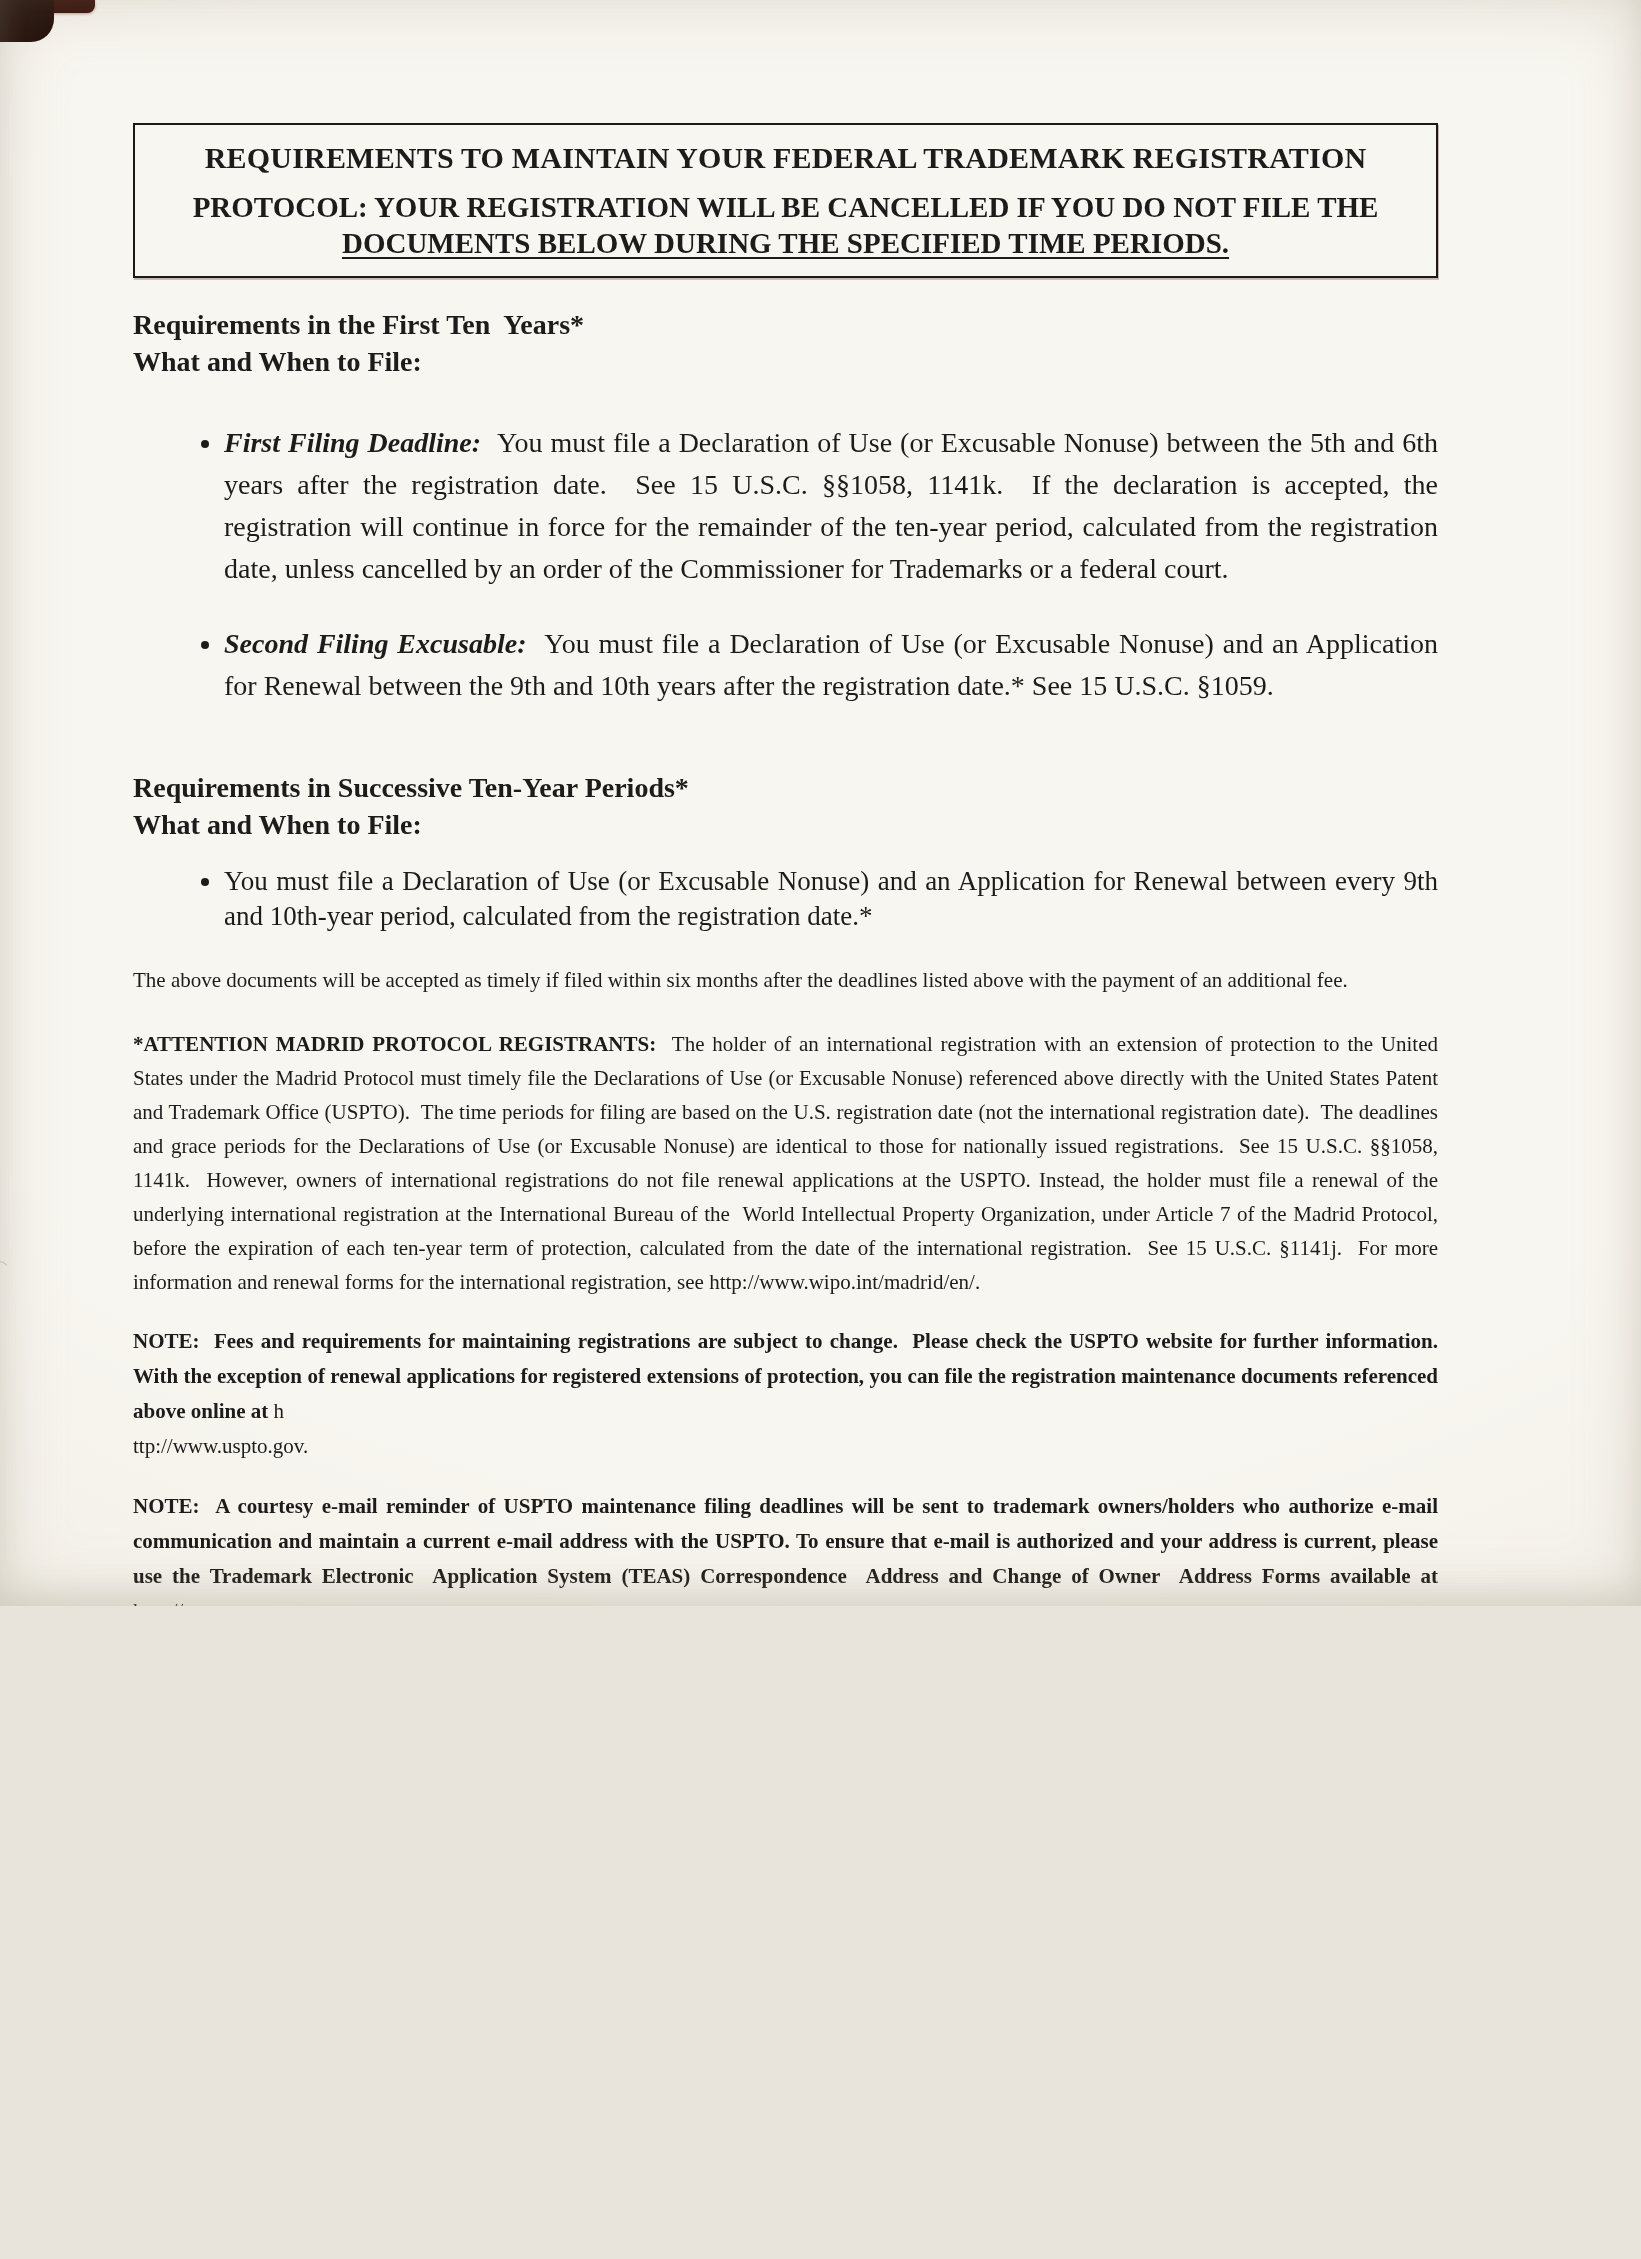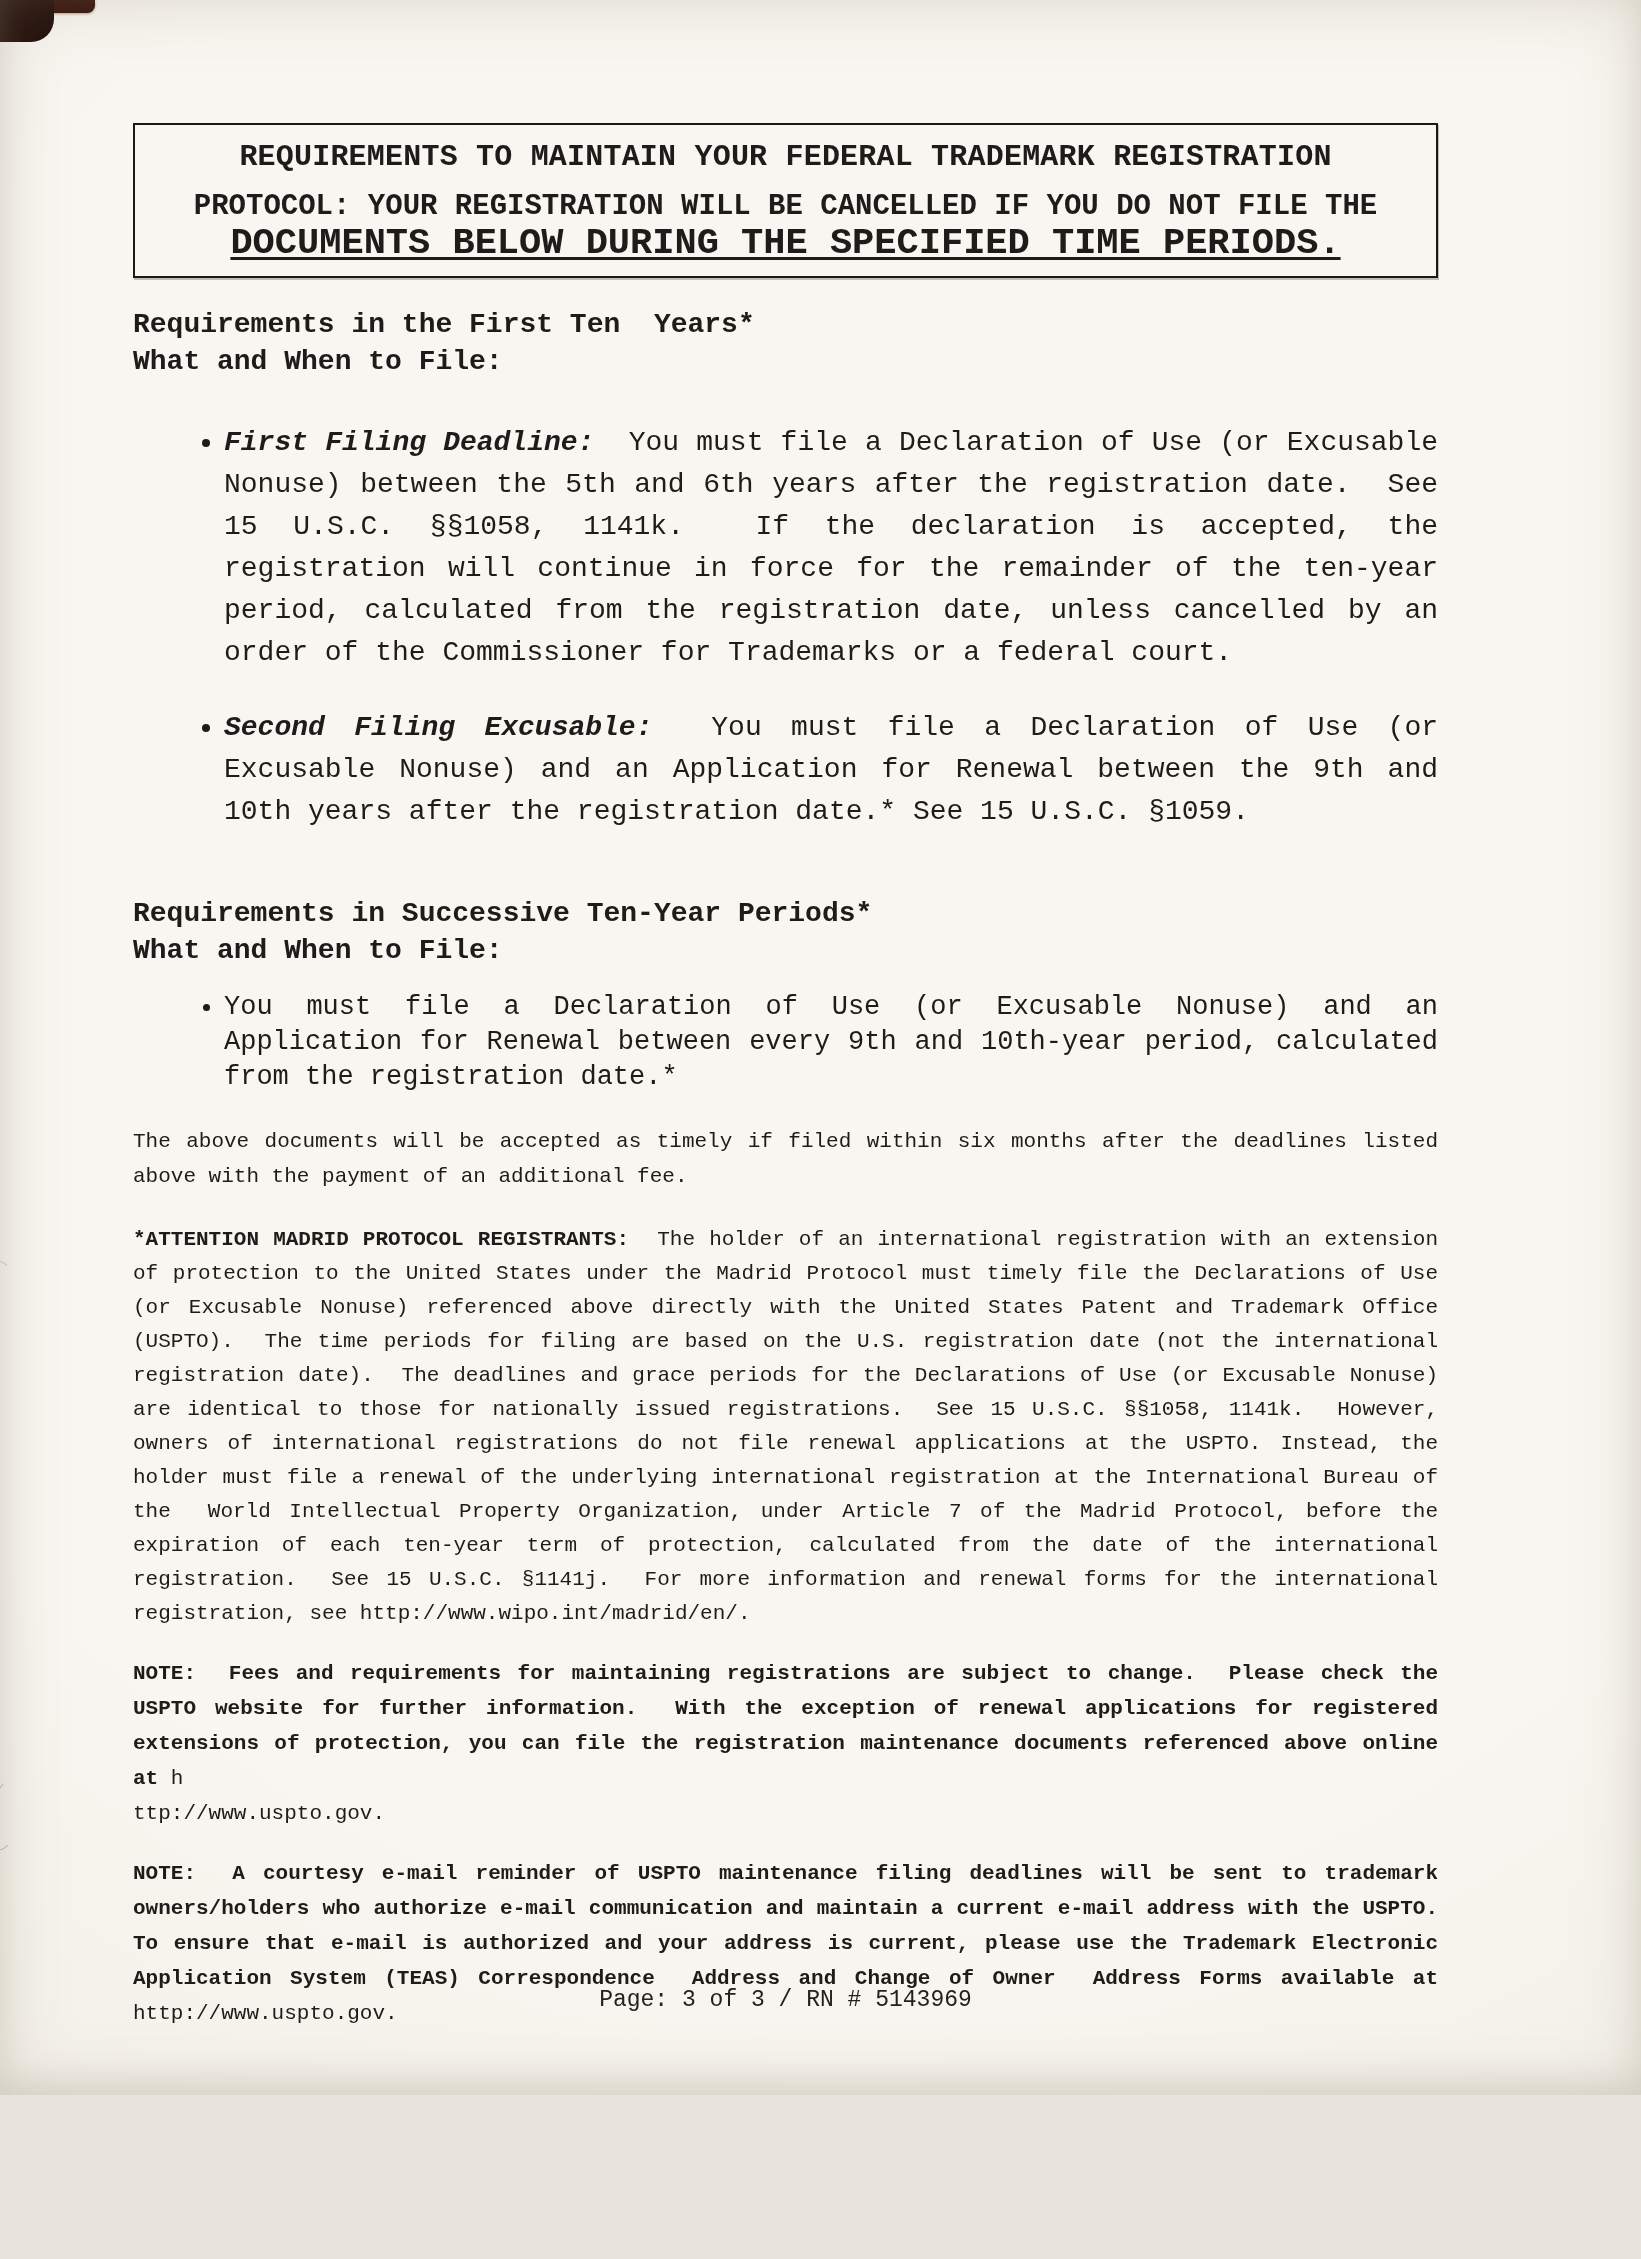--- a/index.html
+++ b/index.html
@@ -1,21 +1,21 @@
 <!DOCTYPE html>
 <html><head>
 <meta charset="utf-8">
 <style>
   html,body{margin:0;padding:0;background:#e8e4dc;}
   .page{
     position:relative;
-    width:1641px;height:2095px;
+    width:1641px;height:1606px;
     background:
       radial-gradient(ellipse 120% 90% at 52% 42%, #f8f6f0 55%, #f1eee6 88%, #eae6dc 100%);
-    font-family:Liberation Mono, monospace;
+    font-family:Liberation Serif, serif;
     color:#1e1c1a;
     overflow:hidden;
   }
   .page::after{
     content:"";position:absolute;inset:0;pointer-events:none;
     box-shadow:inset 0 0 68px rgba(160,150,128,.28), inset 0 -13.5px 29px rgba(150,140,120,.18);
   }
   
   .artifact-strip{position:absolute;top:0;left:0;width:95px;height:12.6px;background:#35110a;border-radius:0 0 7.7px 0;box-shadow:0 1px 2.9px rgba(130,40,20,.45);}
   .artifact-corner{position:absolute;top:0;left:0;width:54px;height:42px;background:#1f0c07;border-radius:0 0 23px 0;}
@@ -24,21 +24,21 @@
 
   .content{position:absolute;left:133px;top:123px;width:1305px;}
 
   .header-box{
     box-sizing:border-box;border:2.9px solid #1b1916;
     padding:14.5px 19.3px 15.4px 19.3px;text-align:center;
     box-shadow:1px 1.9px 0 rgba(90,70,60,.35);
   }
   .hb-title{font-weight:bold;font-size:30px;line-height:35px;letter-spacing:0.2px;}
   .hb-warning{font-weight:bold;font-size:29px;line-height:36px;margin-top:14.5px;}
-  .hb-warning-2{font-weight:bold;font-size:37px;line-height:36px;text-decoration:underline;text-underline-offset:3.9px;}
+  .hb-warning-2{font-weight:bold;font-size:29px;line-height:36px;text-decoration:underline;text-underline-offset:3.9px;}
 
   .sec-heading{font-weight:bold;font-size:28px;line-height:37px;margin-top:28px;white-space:pre-wrap;}
   .sec-subheading{font-weight:bold;font-size:28px;line-height:37px;white-space:pre-wrap;}
 
   ul.blist{margin:0;padding-left:91px;}
   ul.b1{margin-top:42px;}
   ul.b1 li{font-size:28px;line-height:42px;text-align:justify;white-space:pre-wrap;padding-right:0;}
   ul.b1 li + li{margin-top:33px;}
   ul.b2{margin-top:21px;}
   ul.b2 li{font-size:27px;line-height:35px;text-align:justify;white-space:pre-wrap;}

